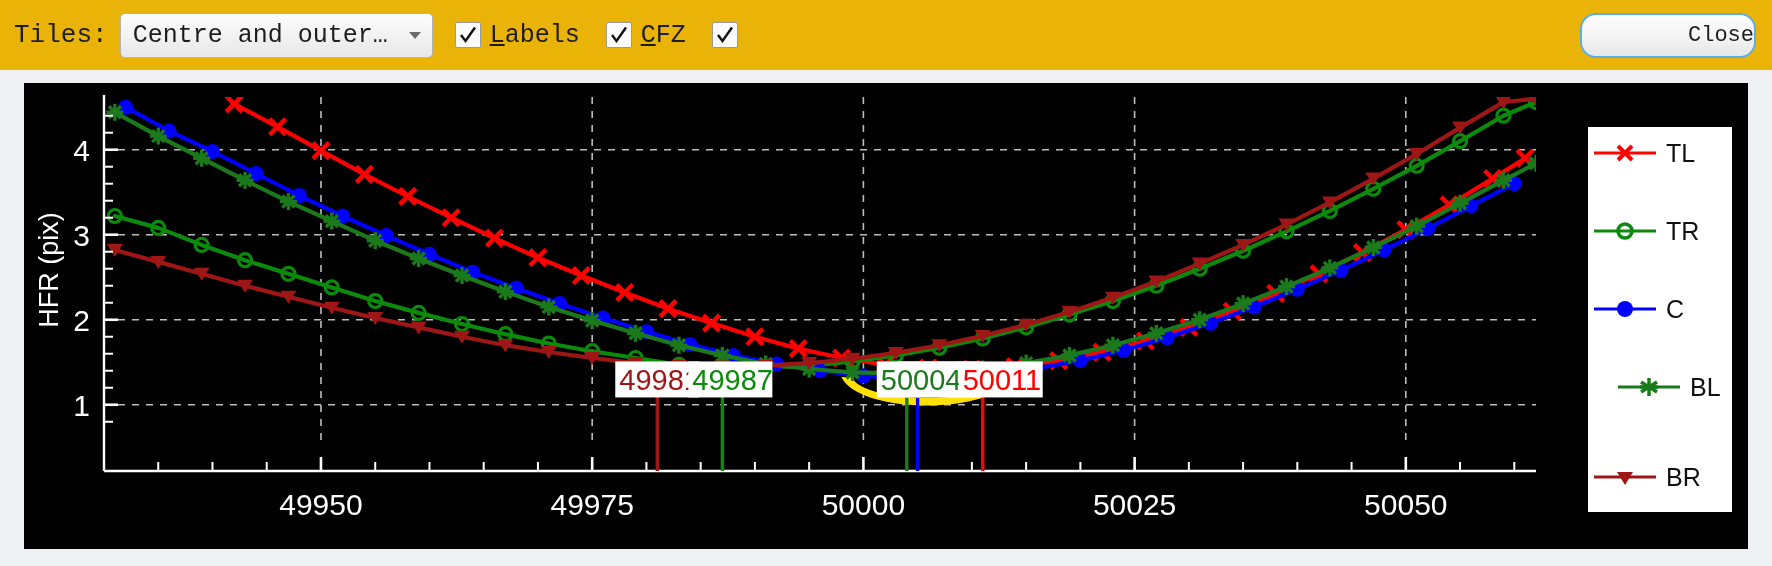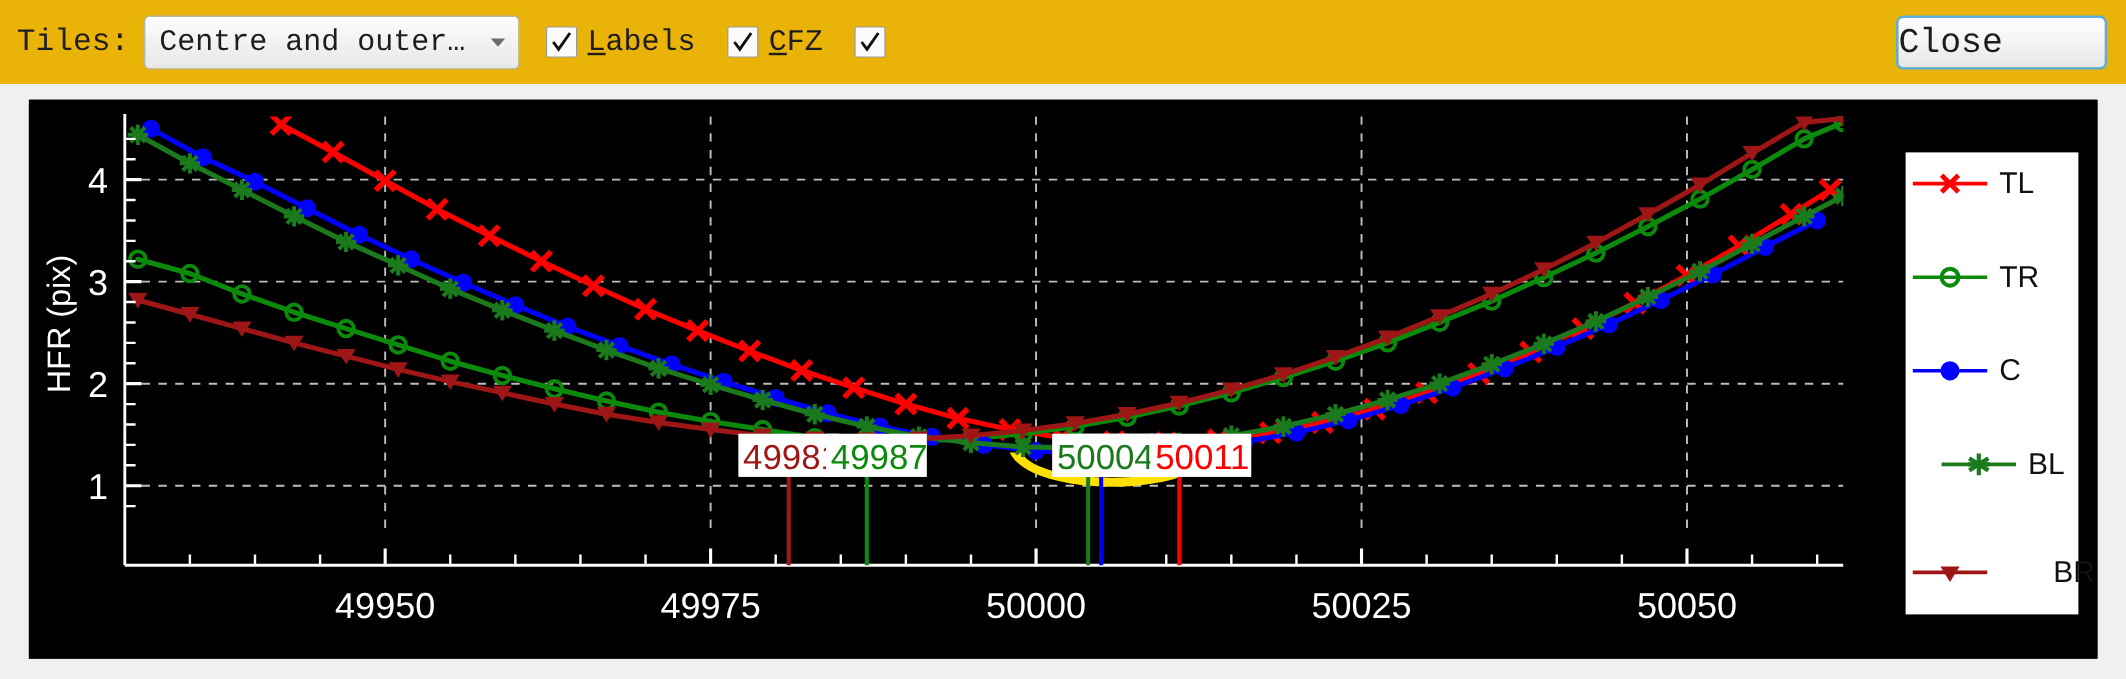--- a/index.html
+++ b/index.html
@@ -53,24 +53,24 @@
   .check-label{
     font-size:25px;color:#1d1d1f;margin-left:9px;white-space:nowrap;
   }
   .check-label .mn{text-decoration:underline;}
 
   .close-btn{
     position:absolute;right:16px;top:13px;
     width:176px;height:45px;
     box-sizing:border-box;
     border:2px solid #5aaee0;
-    border-radius:6px;
+    border-radius:16px;
     background:linear-gradient(to bottom,#fdfdfd 0%,#f4f4f4 50%,#e7e7e7 100%);
-    display:flex;align-items:center;justify-content:flex-start;
-    font-size:29px;color:#1d1d1f;
+    display:flex;align-items:center;justify-content:flex-end;
+    font-size:22px;color:#1d1d1f;
   }
 
   
   .chart-panel{
     position:absolute;left:24px;top:83px;
     width:1724px;height:466px;
     background:#000;
     overflow:hidden;
   }
   .chart-svg{display:block;width:1724px;height:466px;}
@@ -577,21 +577,21 @@
             <g stroke="#1b7a1b" stroke-width="3.5">
               <line x1="33" y1="4" x2="33" y2="22"></line>
               <line x1="25" y1="8" x2="41" y2="18"></line>
               <line x1="25" y1="18" x2="41" y2="8"></line>
               <line x1="24" y1="13" x2="42" y2="13"></line>
             </g>
           </svg>
         </span>
         <span class="legend-text">BL</span>
       </div>
-      <div class="legend-row" style="top:330px;gap:45px;">
+      <div class="legend-row" style="top:330px;">
         <span class="legend-swatch">
           <svg width="66" height="26" viewBox="0 0 66 26">
             <line x1="2" y1="13" x2="64" y2="13" stroke="#9e1616" stroke-width="3"></line>
             <polygon points="25,8 41,8 33,21" fill="#9e1616"></polygon>
           </svg>
         </span>
         <span class="legend-text">BR</span>
       </div>
     </div>
   </div>

